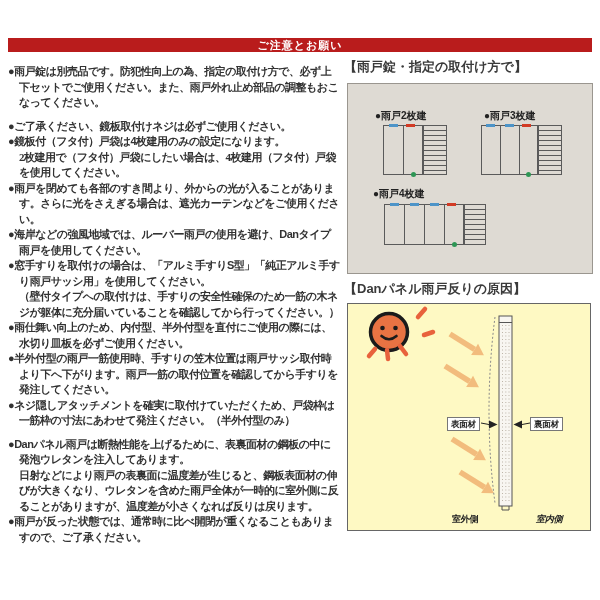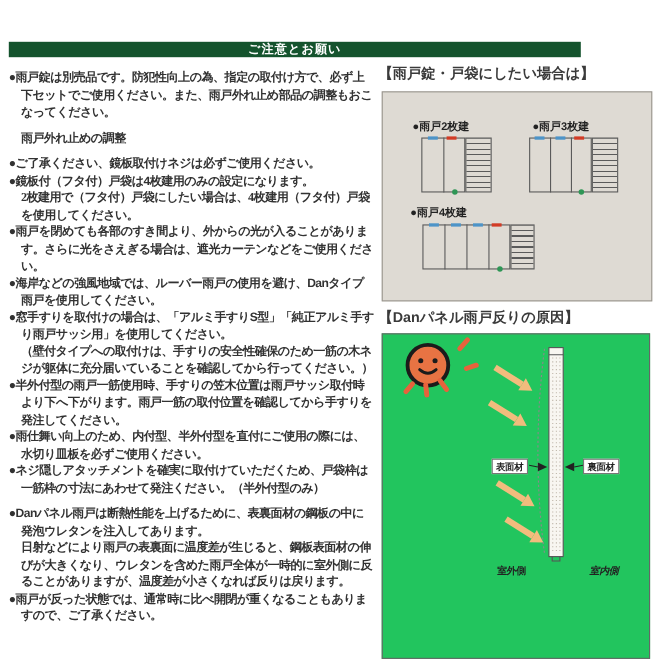--- a/index.html
+++ b/index.html
@@ -1,36 +1,36 @@
 <!DOCTYPE html>
 <html><head>
 <meta charset="utf-8">
 <style>
   html,body{margin:0;padding:0;background:#fff;}
   body{width:600px;height:600px;font-family:"Liberation Sans","DejaVu Sans",sans-serif;color:#333;}
   .page{position:relative;width:600px;height:600px;background:#fff;overflow:hidden;}
 
-  .notice-bar{position:absolute;left:8px;top:38px;width:520px;height:14px;background:#14532d;
+  .notice-bar{position:absolute;left:8px;top:38px;width:584px;height:14px;background:#b91c1c;
     color:#fff;font-size:11px;font-weight:bold;text-align:center;line-height:14px;letter-spacing:1px;}
 
   
   .notes-col{position:absolute;left:8px;top:64px;width:332px;}
   .para{font-size:11px;font-weight:bold;line-height:15.5px;letter-spacing:-0.5px;color:#323232;}
   .para.gap{margin-top:8px;}
   .para.bullet .l1{padding-left:11px;text-indent:-11px;}
   .para .ln{padding-left:11px;font-family:Liberation Serif, serif;}
   .para.sub .l1{padding-left:11px;}
 
   
   .right-col{position:absolute;left:344px;top:59px;width:250px;}
   .sec-title{font-size:13px;font-weight:bold;color:#3a3a3a;line-height:16px;height:16px;}
   .box{box-sizing:border-box;margin-left:3px;position:relative;}
   .box1{margin-top:8px;width:246px;height:191px;background:#dedad3;border:1px solid #9a968f;}
   .title2{margin-top:7px;}
-  .box2{margin-top:6px;width:244px;height:296px;background:#22c55e;border:1px solid #666;}
+  .box2{margin-top:6px;width:244px;height:228px;background:#fef9c3;border:1px solid #666;}
 
   .diag-label{position:absolute;font-size:10px;font-weight:bold;color:#222;line-height:12px;white-space:nowrap;}
   .diag-rect{position:absolute;}
   .panels-area{position:absolute;left:0;top:0;border:1px solid #5a5a5a;box-sizing:border-box;}
   .divider{position:absolute;top:0;width:1px;background:#5a5a5a;}
   .hatch{position:absolute;top:0;border:1px solid #5a5a5a;box-sizing:border-box;
     background:repeating-linear-gradient(to bottom,transparent 0 4px,#5a5a5a 4px 5px);}
   .marker-bar{position:absolute;width:9px;height:3px;}
   .marker-dot{position:absolute;width:5px;height:5px;border-radius:50%;}
 
@@ -49,61 +49,58 @@
 <body>
 
 <div class="page">
 
   <div class="notice-bar">ご注意とお願い</div>
 
   <div class="notes-col">
       <div class="para bullet">
         <div class="l1">●雨戸錠は別売品です。防犯性向上の為、指定の取付け方で、必ず上下セットでご使用ください。また、雨戸外れ止め部品の調整もおこなってください。</div>
       </div>
-      <div class="para sub gap">
-        <div class="l1">雨戸外れ止めの調整</div>
-      </div>
       <div class="para bullet gap">
         <div class="l1">●ご了承ください、鏡板取付けネジは必ずご使用ください。</div>
       </div>
       <div class="para bullet">
         <div class="l1">●鏡板付（フタ付）戸袋は4枚建用のみの設定になります。</div>
         <div class="ln">2枚建用で（フタ付）戸袋にしたい場合は、4枚建用（フタ付）戸袋を使用してください。</div>
       </div>
       <div class="para bullet">
         <div class="l1">●雨戸を閉めても各部のすき間より、外からの光が入ることがあります。さらに光をさえぎる場合は、遮光カーテンなどをご使用ください。</div>
       </div>
       <div class="para bullet">
         <div class="l1">●海岸などの強風地域では、ルーバー雨戸の使用を避け、Danタイプ雨戸を使用してください。</div>
       </div>
       <div class="para bullet">
         <div class="l1">●窓手すりを取付けの場合は、「アルミ手すりS型」「純正アルミ手すり雨戸サッシ用」を使用してください。</div>
         <div class="ln">（壁付タイプへの取付けは、手すりの安全性確保のため一筋の木ネジが躯体に充分届いていることを確認してから行ってください。）</div>
       </div>
       <div class="para bullet">
-        <div class="l1">●半外付型の雨戸一筋使用時、手すりの笠木位置は雨戸サッシ取付時より下へ下がります。雨戸一筋の取付位置を確認してから手すりを発注してください。</div>
+        <div class="l1">●雨仕舞い向上のため、内付型、半外付型を直付にご使用の際には、水切り皿板を必ずご使用ください。</div>
       </div>
       <div class="para bullet">
-        <div class="l1">●雨仕舞い向上のため、内付型、半外付型を直付にご使用の際には、水切り皿板を必ずご使用ください。</div>
+        <div class="l1">●半外付型の雨戸一筋使用時、手すりの笠木位置は雨戸サッシ取付時より下へ下がります。雨戸一筋の取付位置を確認してから手すりを発注してください。</div>
       </div>
       <div class="para bullet">
         <div class="l1">●ネジ隠しアタッチメントを確実に取付けていただくため、戸袋枠は一筋枠の寸法にあわせて発注ください。（半外付型のみ）</div>
       </div>
       <div class="para bullet gap">
         <div class="l1">●Danパネル雨戸は断熱性能を上げるために、表裏面材の鋼板の中に発泡ウレタンを注入してあります。</div>
         <div class="ln">日射などにより雨戸の表裏面に温度差が生じると、鋼板表面材の伸びが大きくなり、ウレタンを含めた雨戸全体が一時的に室外側に反ることがありますが、温度差が小さくなれば反りは戻ります。</div>
       </div>
       <div class="para bullet">
         <div class="l1">●雨戸が反った状態では、通常時に比べ開閉が重くなることもありますので、ご了承ください。</div>
       </div>
     </div>
 
   <div class="right-col">
 
-    <div class="sec-title">【雨戸錠・戸袋にしたい場合は】</div>
+    <div class="sec-title">【雨戸錠・指定の取付け方で】</div>
 
     <div class="box box1">
     <div class="diag-label" style="left: 27px; top: 26px;">●雨戸2枚建</div>
         <div class="diag-rect" style="left: 35px; top: 41px; width: 64px; height: 50px;">
           <div class="panels-area" style="width: 40px; height: 50px;"></div>
           <div class="divider" style="left: 20px; height: 50px;"></div>
           <div class="hatch" style="left: 40px; width: 24px; height: 50px;"></div>
           <div class="marker-bar" style="left: 5.5px; top: -1px; background: rgb(77, 148, 200);"></div>
           <div class="marker-bar" style="left: 23px; top: -1px; background: rgb(210, 59, 37);"></div>
           <div class="marker-dot" style="left: 27.5px; top: 47px; background: rgb(46, 150, 85);"></div>

